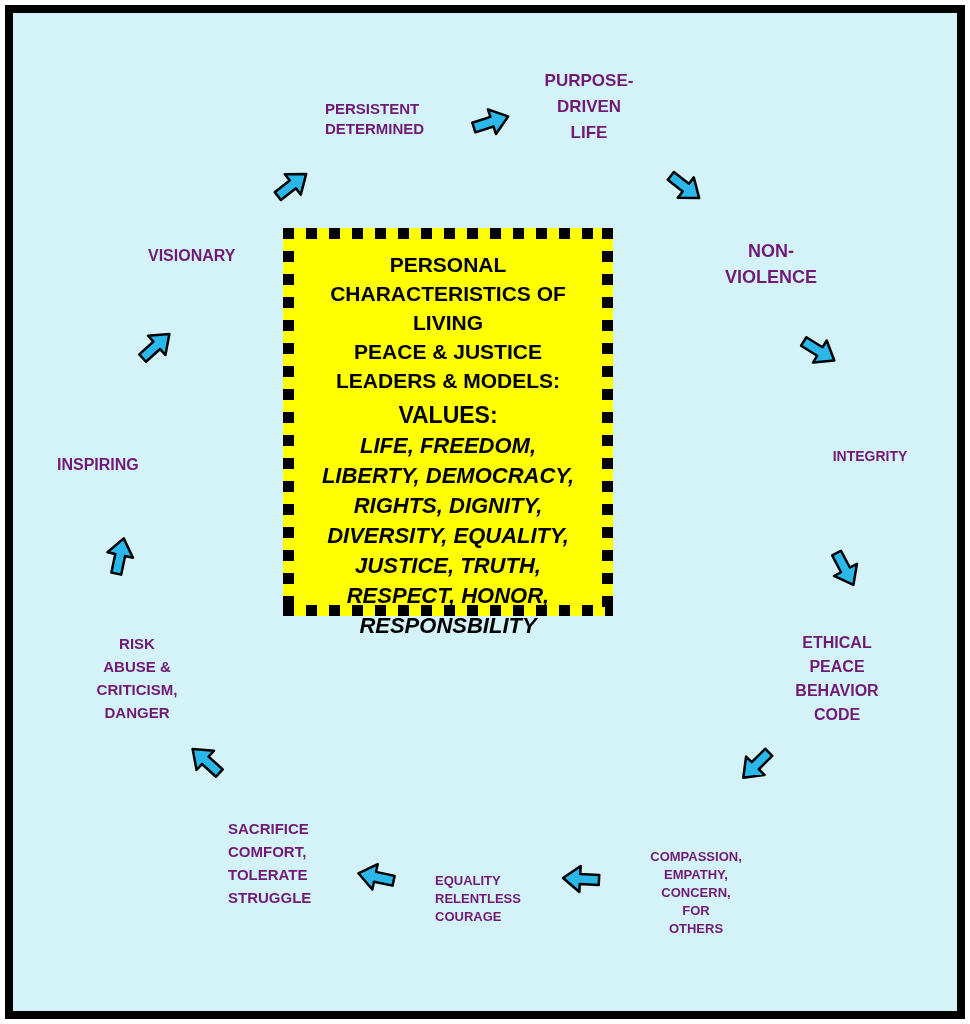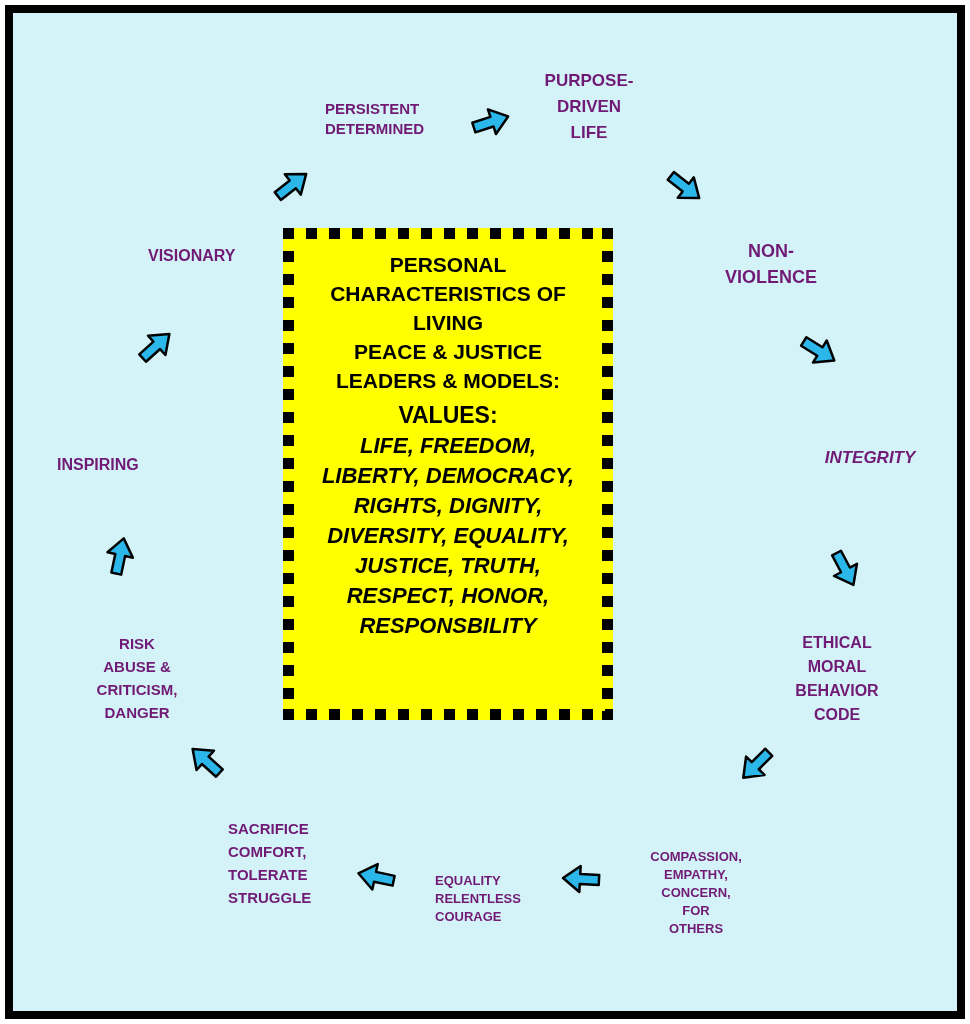--- a/index.html
+++ b/index.html
@@ -12,21 +12,21 @@
     position:relative;width:970px;height:1024px;background:#ffffff;overflow:hidden;
   }
   .frame{
     position:absolute;left:5px;top:5px;right:5px;bottom:5px;
     border:8px solid #000000;
     background:#d4f3f8;
   }
 
   
   .center-box{
-    position:absolute;left:283px;top:228px;width:330px;height:492px;
+    position:absolute;left:283px;top:228px;width:330px;height:388px;
     background:#ffff00;
   }
   .dash{position:absolute;}
   .dash-top{top:0;left:0;right:0;height:11px;
     background-image:repeating-linear-gradient(90deg,#000 0 11px,transparent 11px 23px);}
   .dash-bottom{bottom:0;left:0;right:0;height:11px;
     background-image:repeating-linear-gradient(90deg,#000 0 11px,transparent 11px 23px);}
   .dash-left{left:0;top:0;bottom:0;width:11px;
     background-image:repeating-linear-gradient(180deg,#000 0 11px,transparent 11px 23px);}
   .dash-right{right:0;top:0;bottom:0;width:11px;
@@ -47,21 +47,21 @@
   }
 
   
   .label{
     position:absolute;font-weight:bold;color:#701a75;white-space:pre-line;
   }
   .centered{transform:translateX(-50%);text-align:center;}
   .lb-persistent { left:325px; top:99px;  font-size:15px; line-height:20px; }
   .lb-purpose    { left:589px; top:68px;  font-size:17px; line-height:26px; }
   .lb-nonviolence{ left:771px; top:238px; font-size:18px; line-height:26px; }
-  .lb-integrity  { left:870px; top:448px; font-size:17px;font-style:italic; }
+  .lb-integrity  { left:870px; top:448px; font-size:14px; }
   .lb-ethical    { left:837px; top:631px; font-size:16px; line-height:24px; }
   .lb-compassion { left:696px; top:811px; font-size:13px; line-height:18px;margin-top:37px; }
   .lb-enduring   { left:435px; top:872px; font-size:13px; line-height:18px; }
   .lb-sacrifice  { left:228px; top:817px; font-size:15px; line-height:23px; }
   .lb-risk       { left:137px; top:632px; font-size:15px; line-height:23px; text-align:center;}
   .lb-inspiring  { left:57px;  top:456px; font-size:16px;text-align:right; }
   .lb-visionary  { left:148px; top:247px; font-size:16px; }
 
   
   .arrow{position:absolute;width:40px;height:32px;}
@@ -117,21 +117,21 @@
 
   <div class="label lb-persistent">PERSISTENT
 DETERMINED</div>
   <div class="label lb-purpose centered">PURPOSE-
 DRIVEN
 LIFE</div>
   <div class="label lb-nonviolence centered">NON-
 VIOLENCE</div>
   <div class="label lb-integrity centered">INTEGRITY</div>
   <div class="label lb-ethical centered">ETHICAL
-MORAL
+PEACE
 BEHAVIOR
 CODE</div>
   <div class="label lb-compassion centered">COMPASSION,
 EMPATHY,
 CONCERN,
 FOR
 OTHERS</div>
   <div class="label lb-enduring">EQUALITY
 RELENTLESS
 COURAGE</div>

